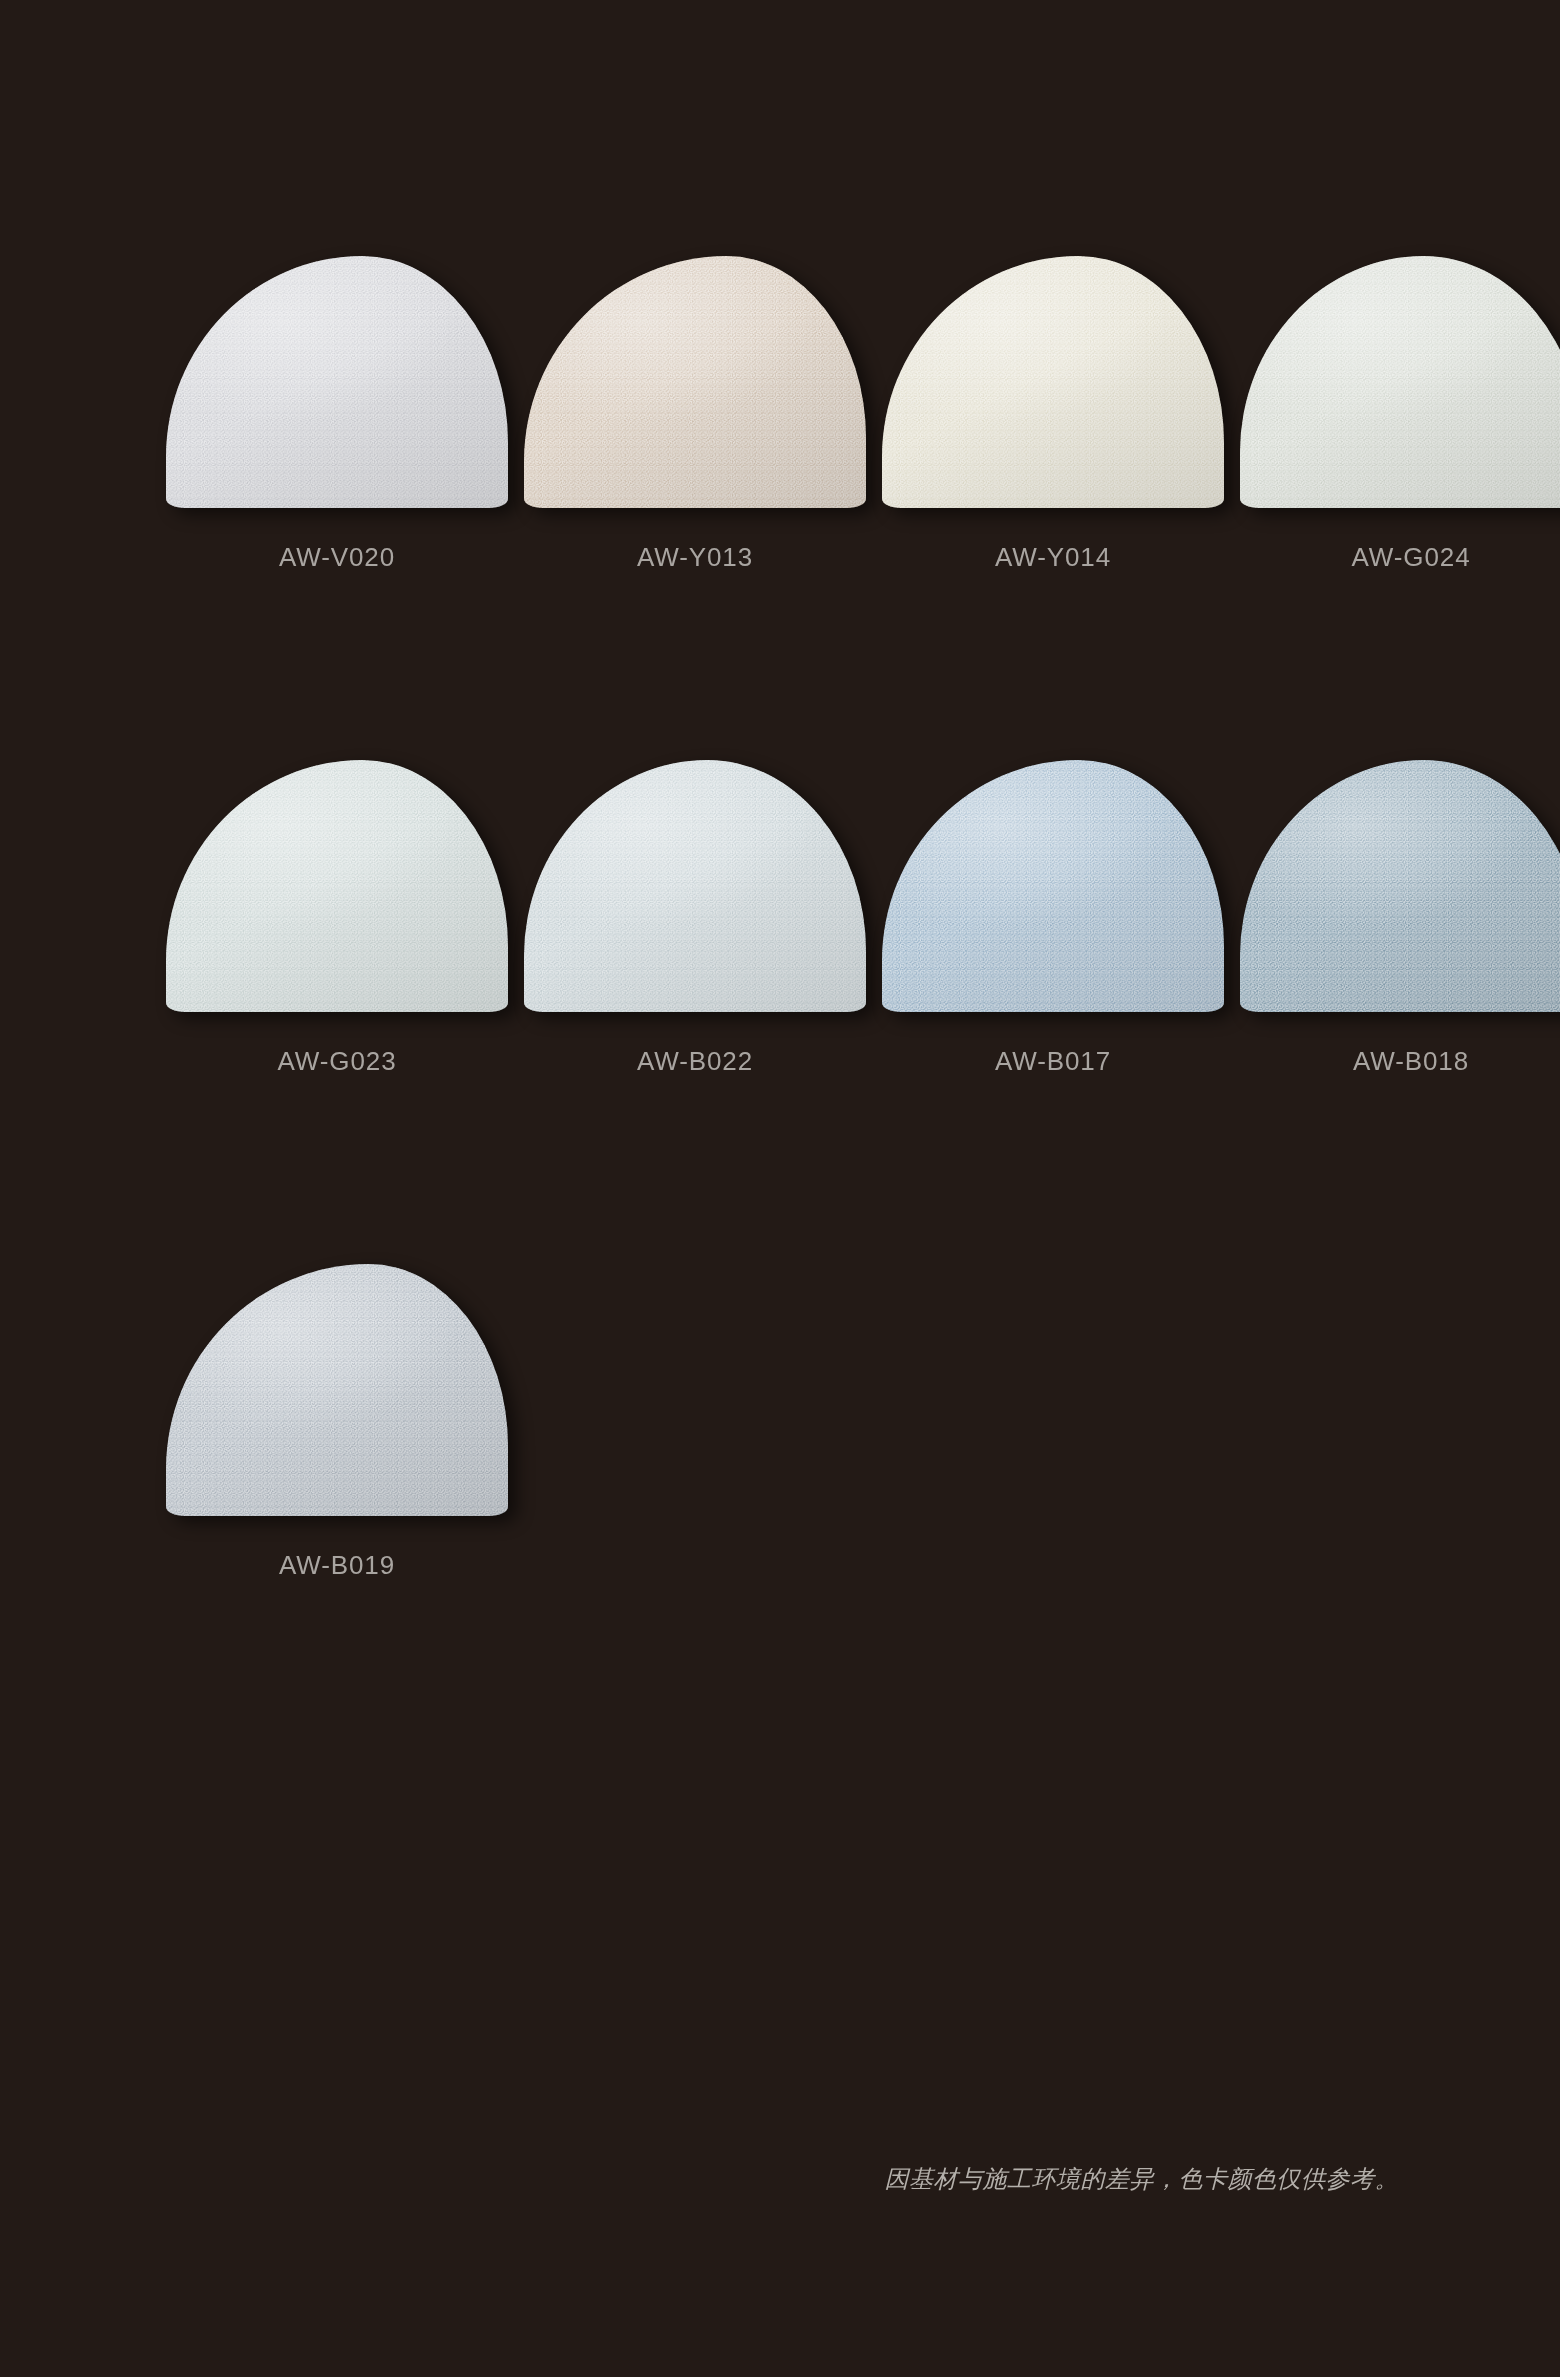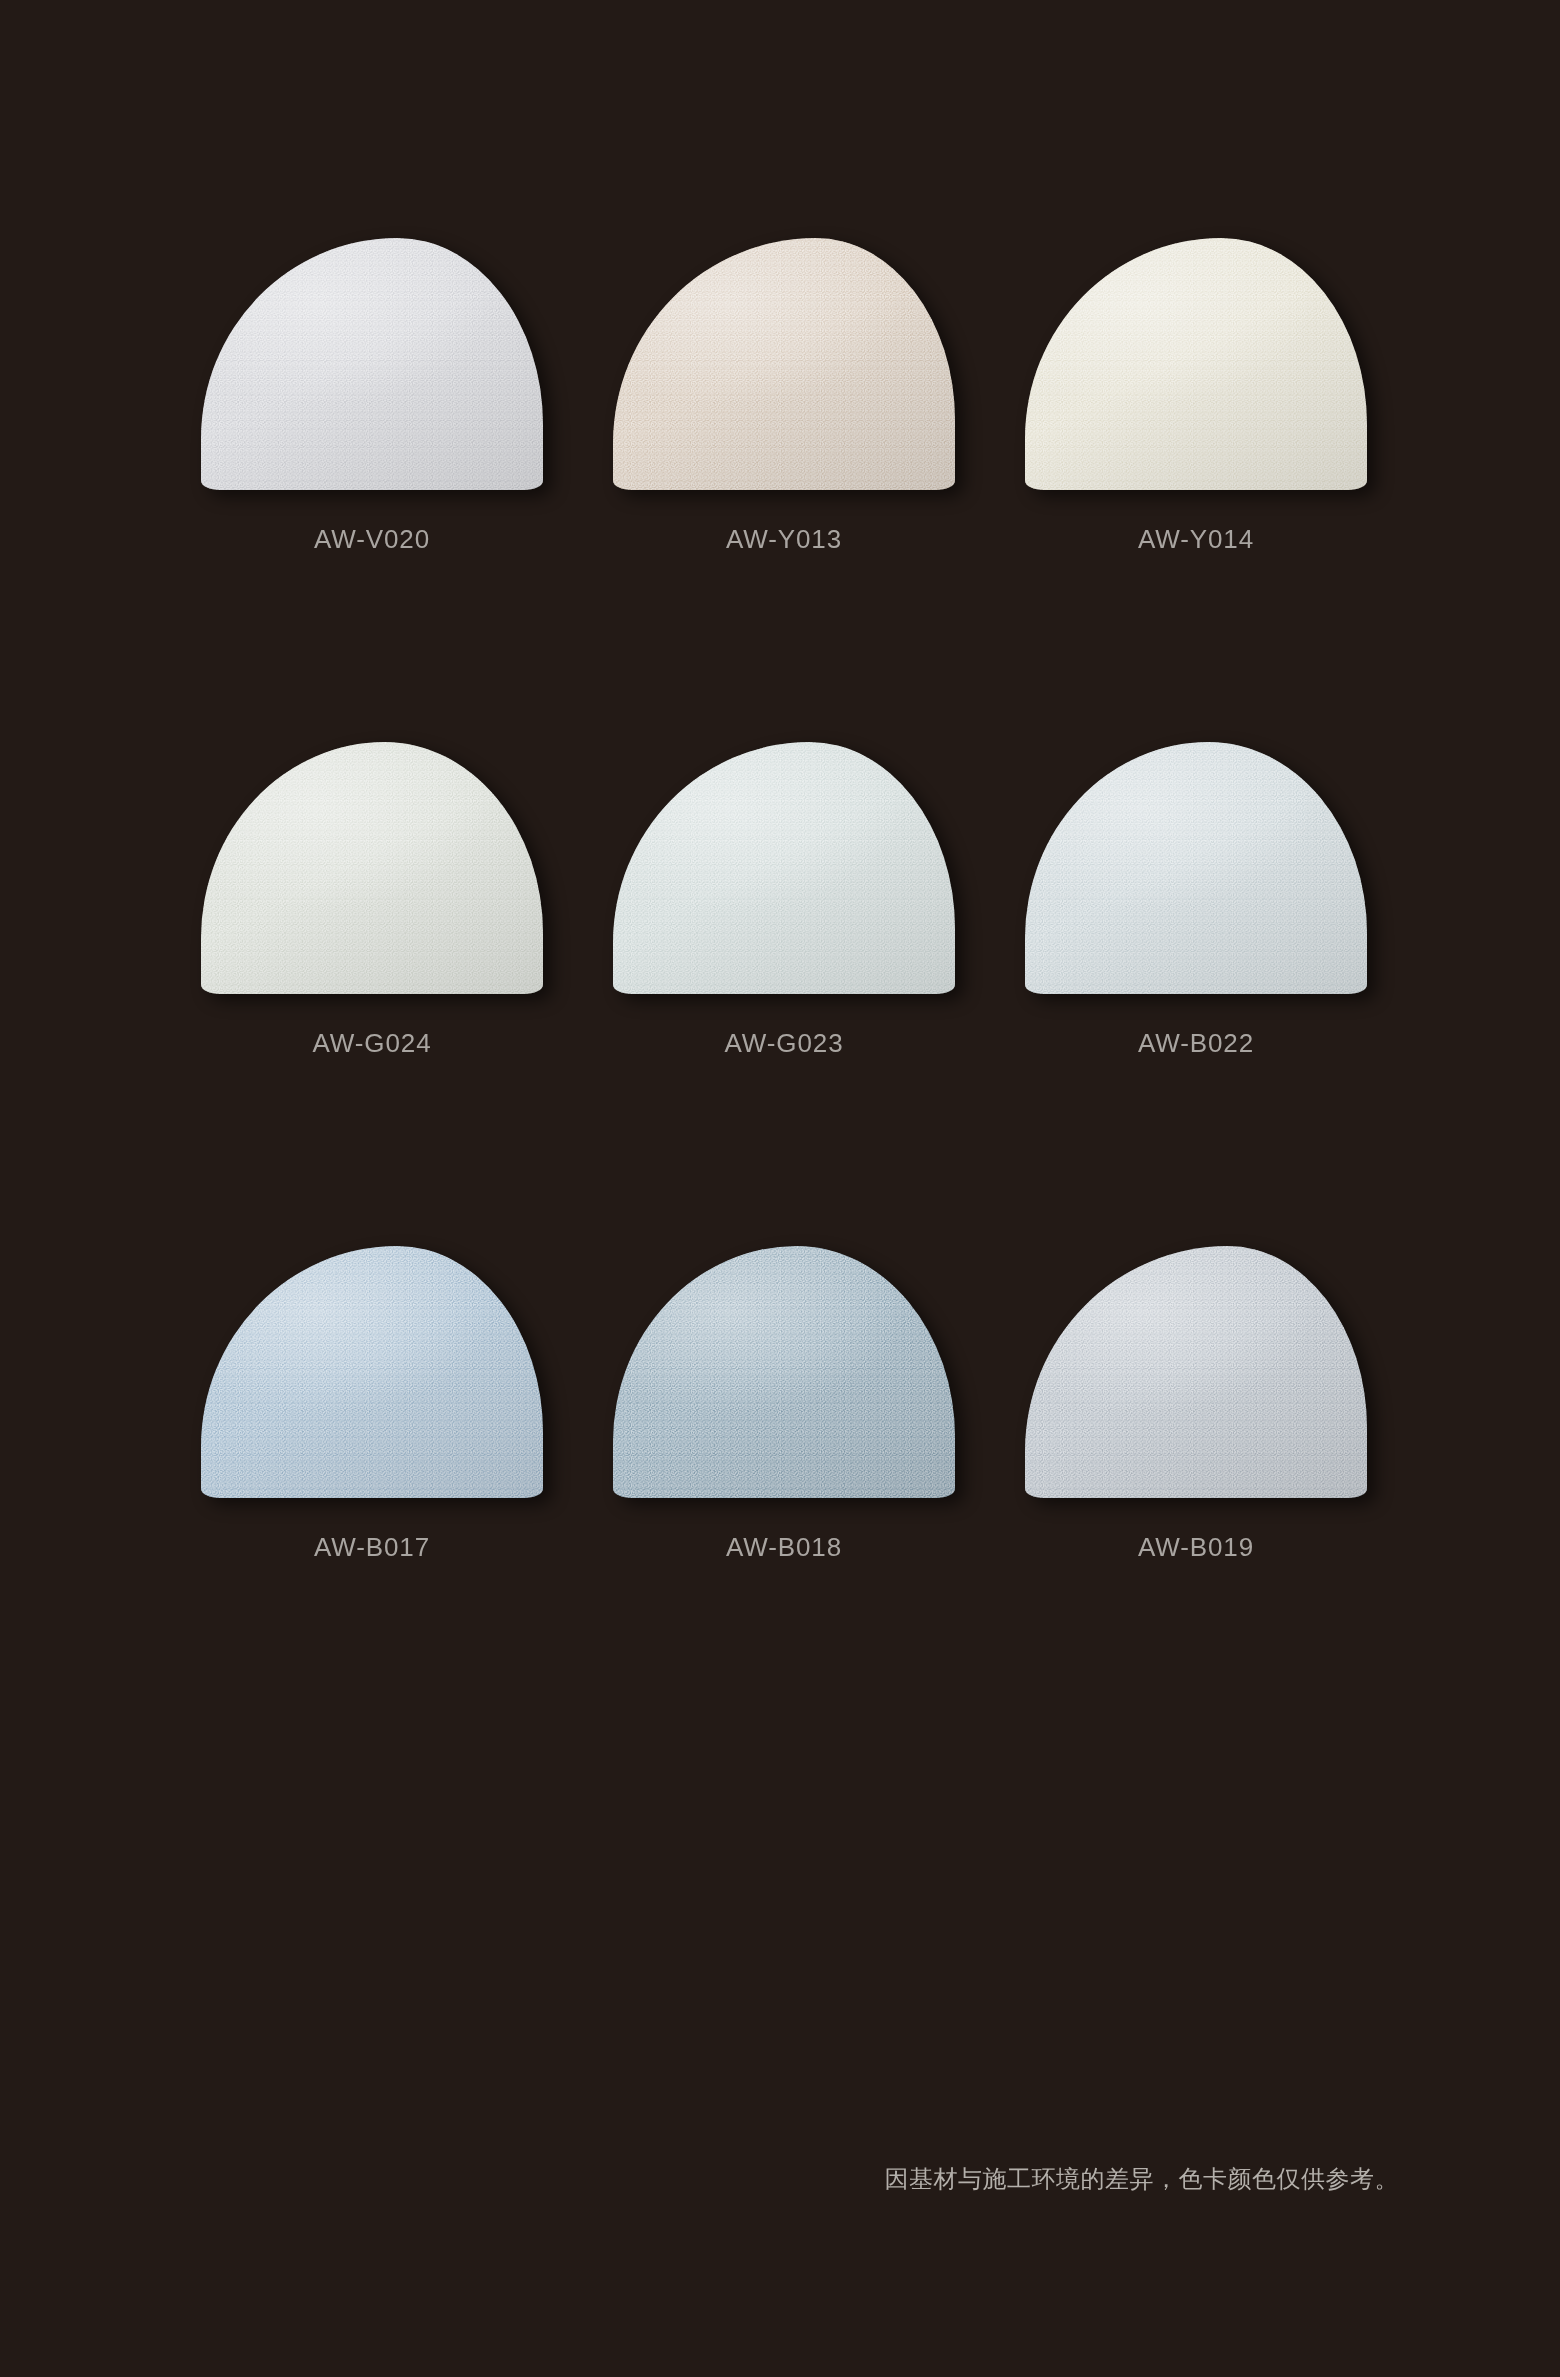--- a/index.html
+++ b/index.html
@@ -21,26 +21,26 @@
     position:relative;
     width:1561px;
     height:2378px;
     background:#231a16;
   }
 
   
   #swatch-grid {
     position:absolute;
     left:166px;
-    top:238px;
+    top:256px;
     width:1236px;
     display:grid;
-    grid-template-columns:repeat(3, 1fr);
+    grid-template-columns:repeat(4, 1fr);
     grid-template-rows:repeat(4, 504px);
-    column-gap:0px;
+    column-gap:16px;
   }
 
   .swatch-cell {
     position:relative;
     display:flex;
     flex-direction:column;
     align-items:center;
   }
 
   
@@ -113,20 +113,21 @@
   
   #footer-note {
     position:absolute;
     right:162px;
     bottom:183px;
     font-size:24px;
     color:#b4b0ab;
     letter-spacing:0.5px;
     white-space:nowrap;
     font-family:"DejaVu Sans","Liberation Sans",sans-serif;
+    font-style:italic;
   }
 </style>
 </head>
 <body>
 
 <div id="page">
 
   <div id="swatch-grid">
       <div class="swatch-cell">
         <div class="chip-wrap">

